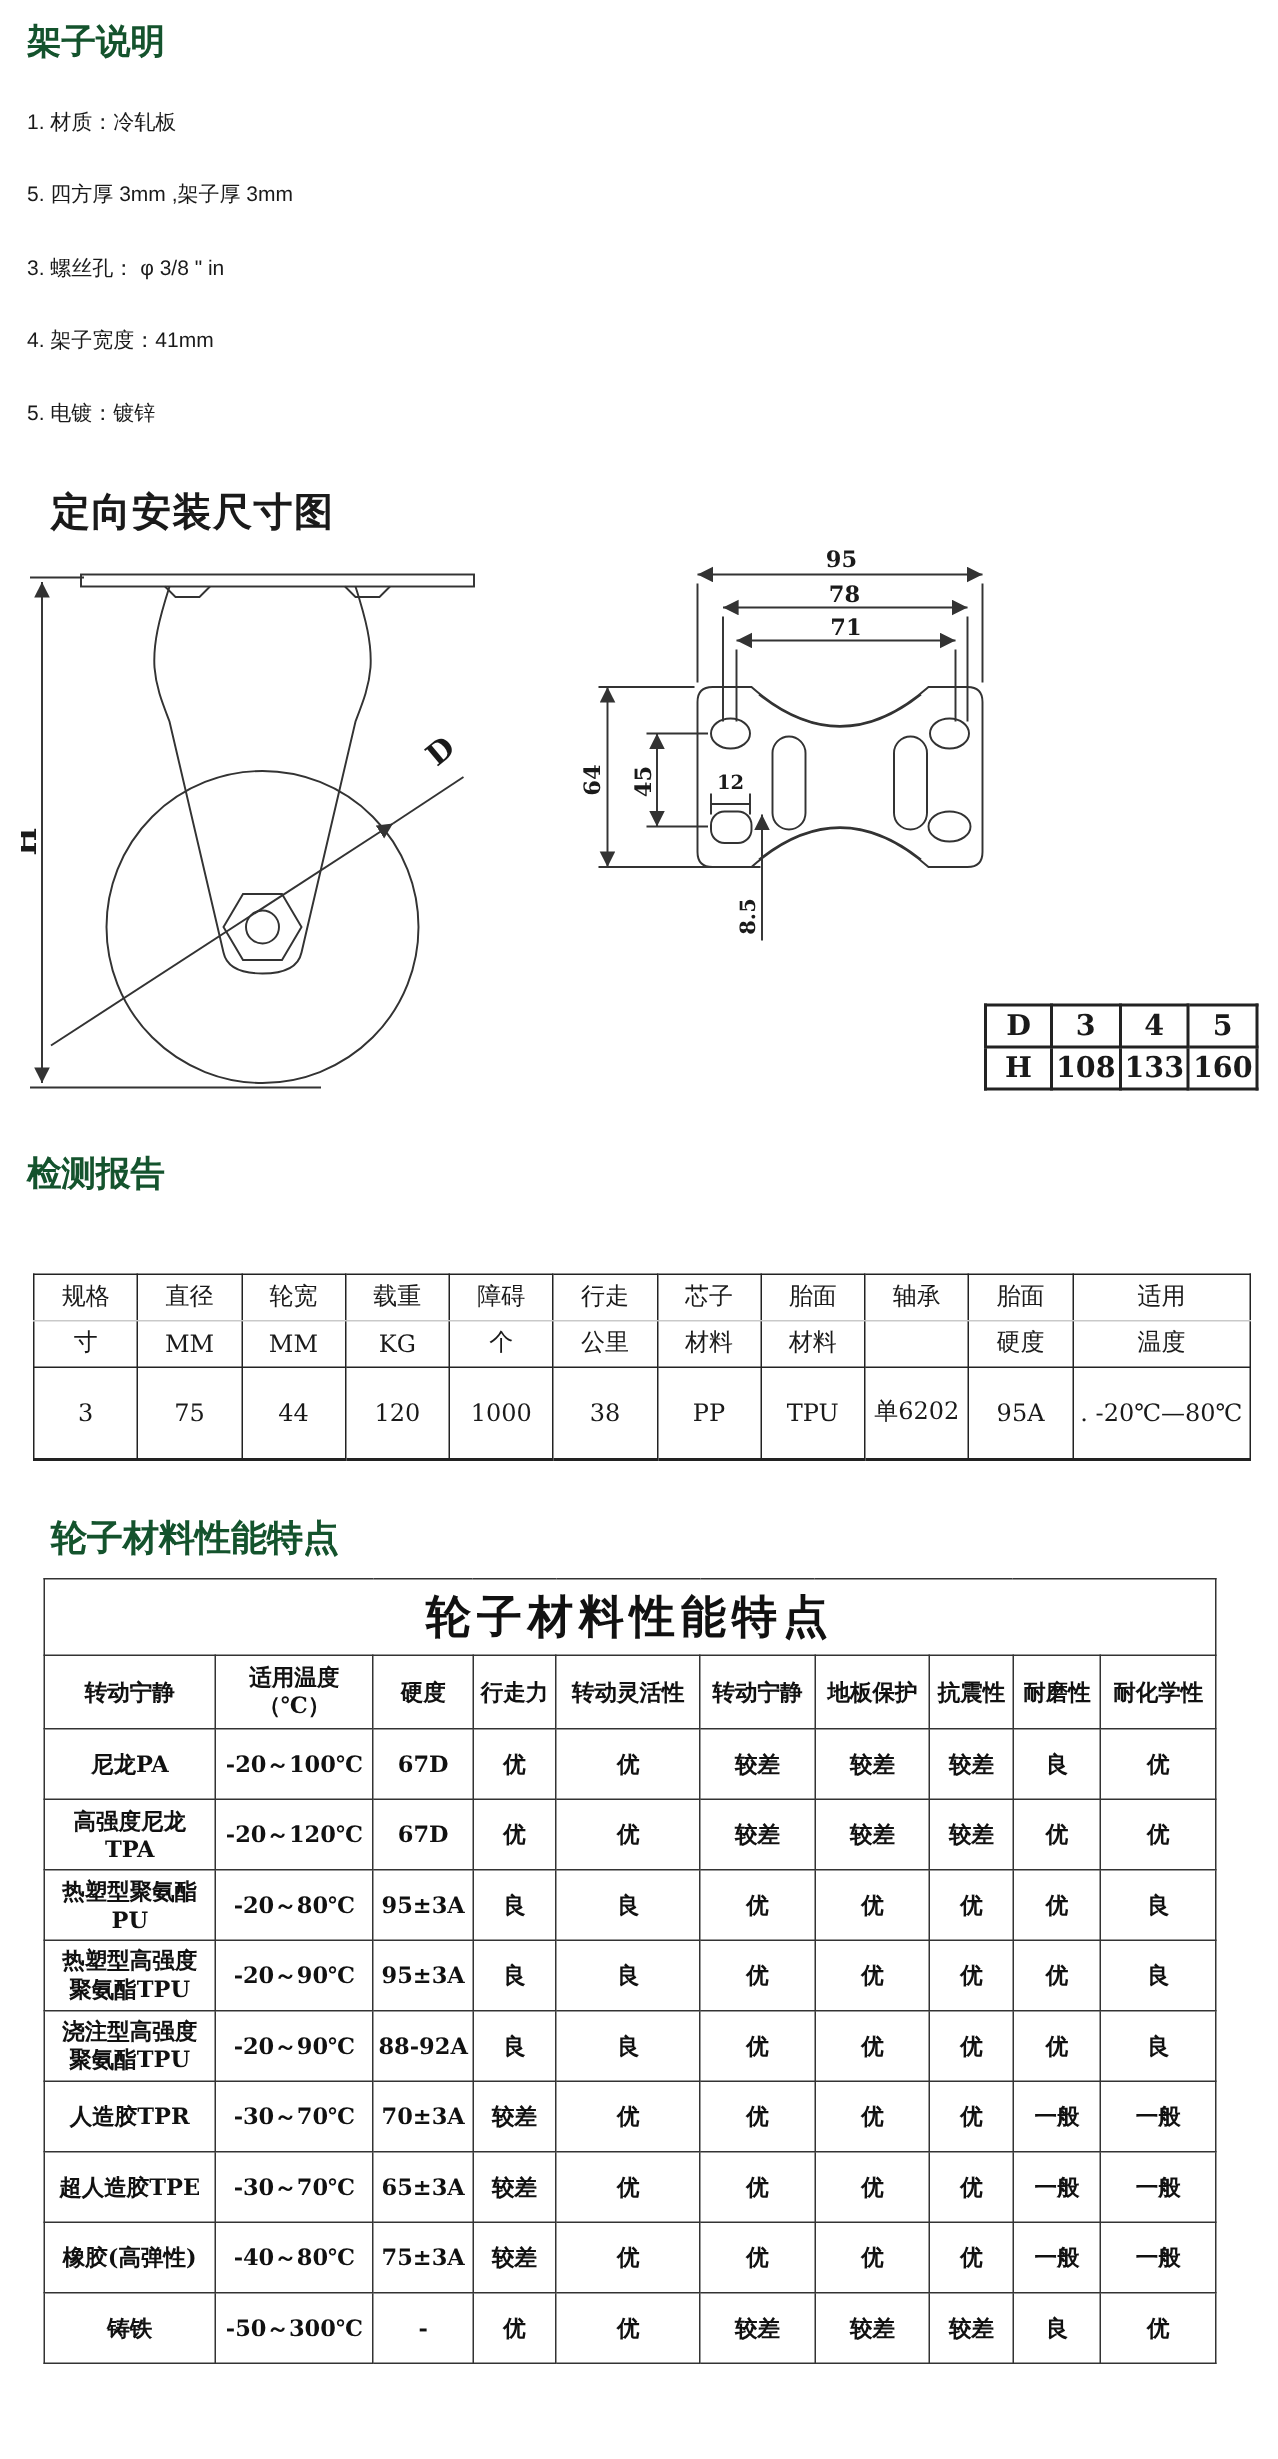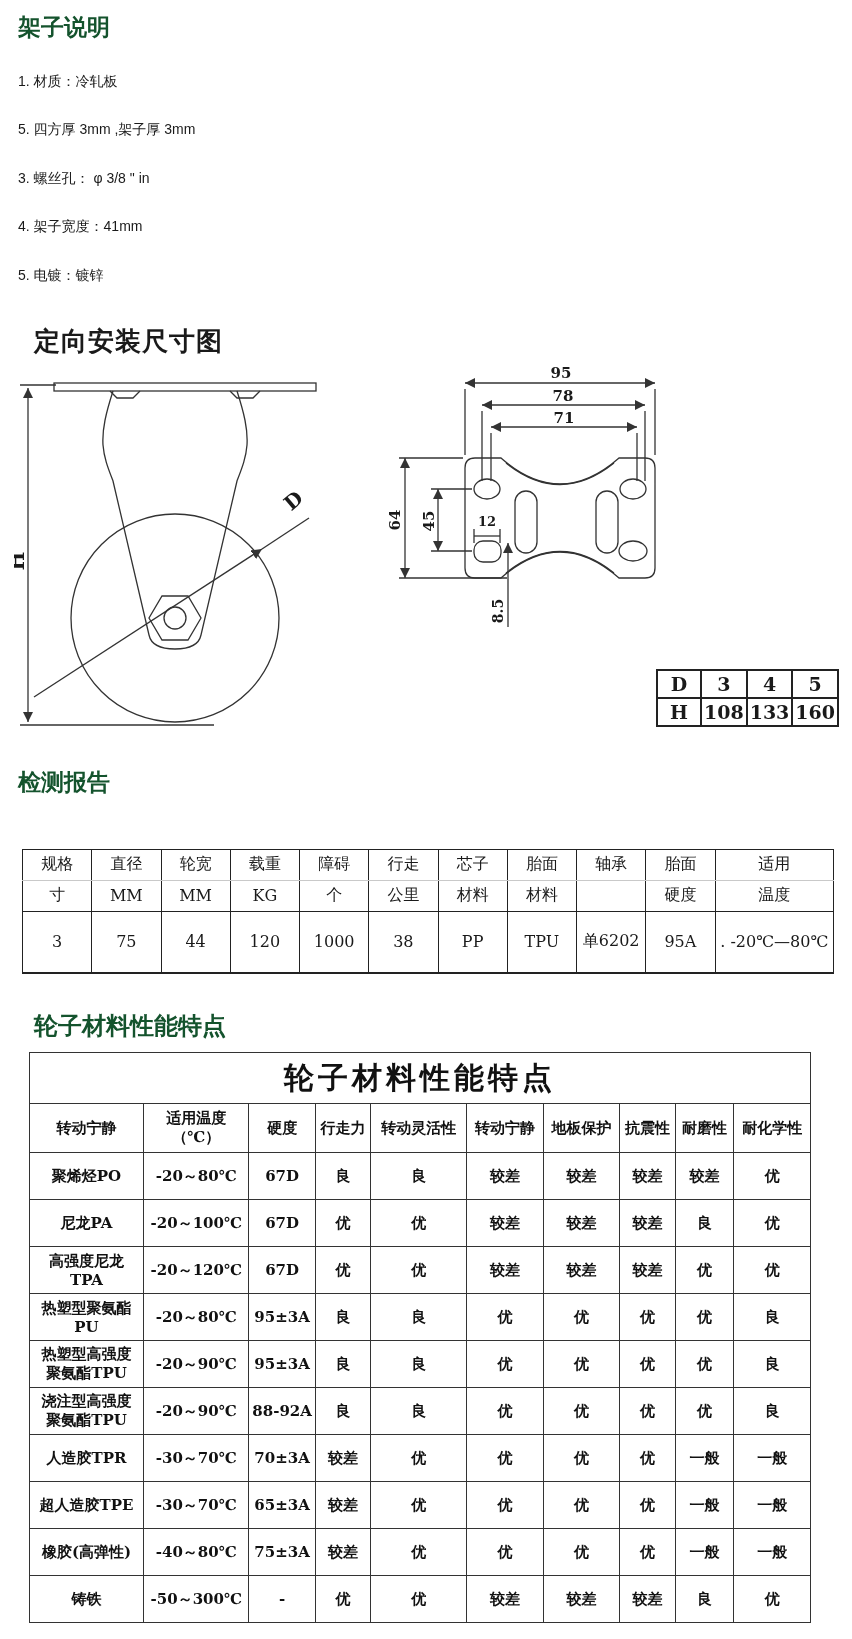--- a/index.html
+++ b/index.html
@@ -220,32 +220,20 @@
           <th>硬度</th>
           <th>行走力</th>
           <th>转动灵活性</th>
           <th>转动宁静</th>
           <th>地板保护</th>
           <th>抗震性</th>
           <th>耐磨性</th>
           <th>耐化学性</th>
         </tr>
         <tr>
-          <td>聚烯烃PO</td>
-          <td>-20～80℃</td>
-          <td>67D</td>
-          <td>良</td>
-          <td>良</td>
-          <td>较差</td>
-          <td>较差</td>
-          <td>较差</td>
-          <td>较差</td>
-          <td>优</td>
-        </tr>
-        <tr>
           <td>尼龙PA</td>
           <td>-20～100℃</td>
           <td>67D</td>
           <td>优</td>
           <td>优</td>
           <td>较差</td>
           <td>较差</td>
           <td>较差</td>
           <td>良</td>
           <td>优</td>

